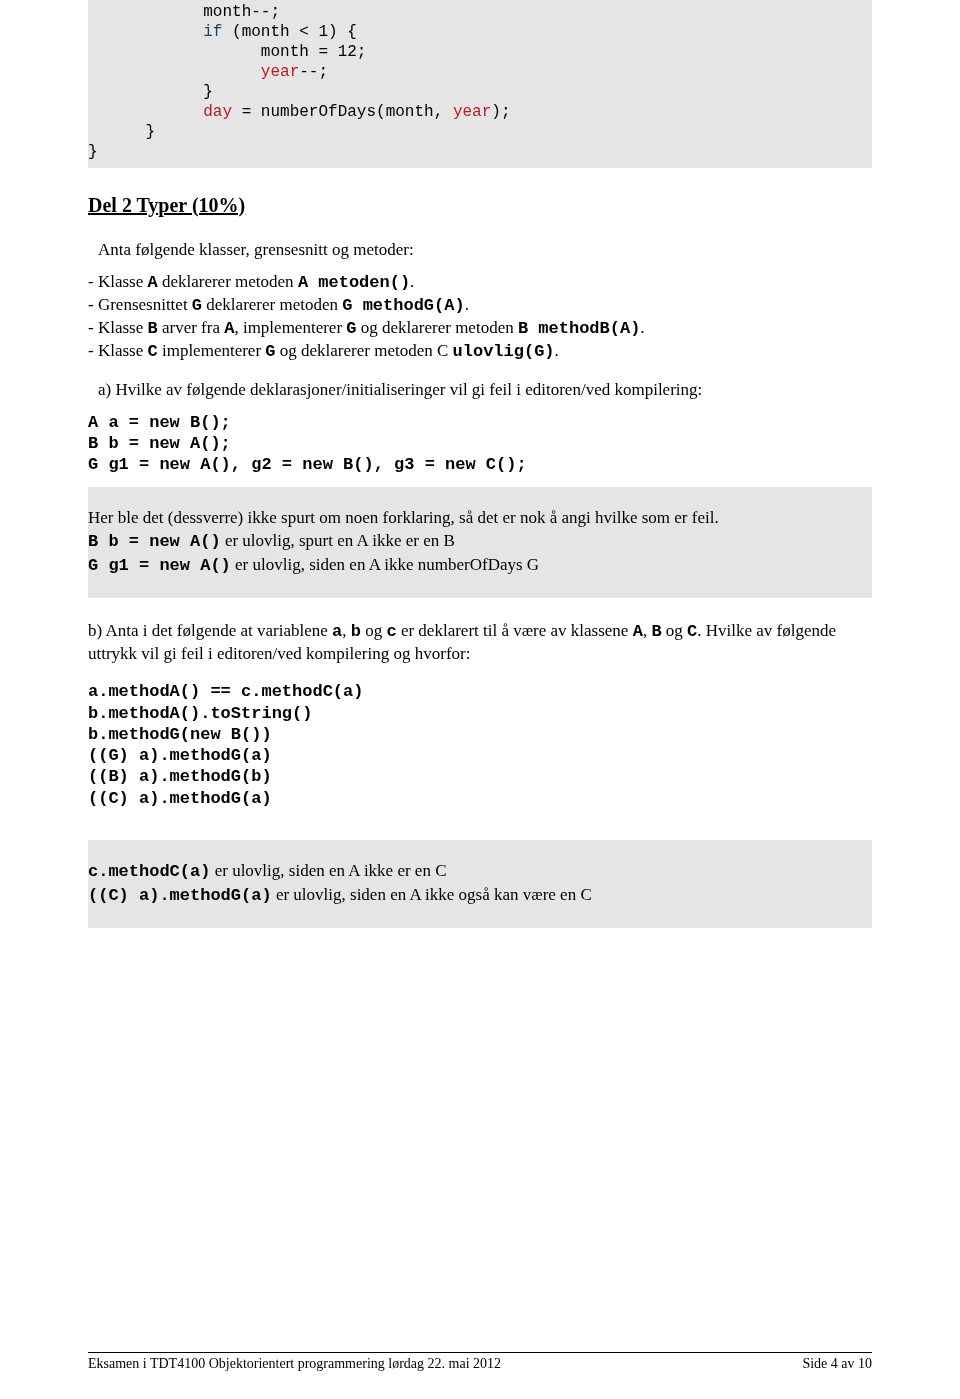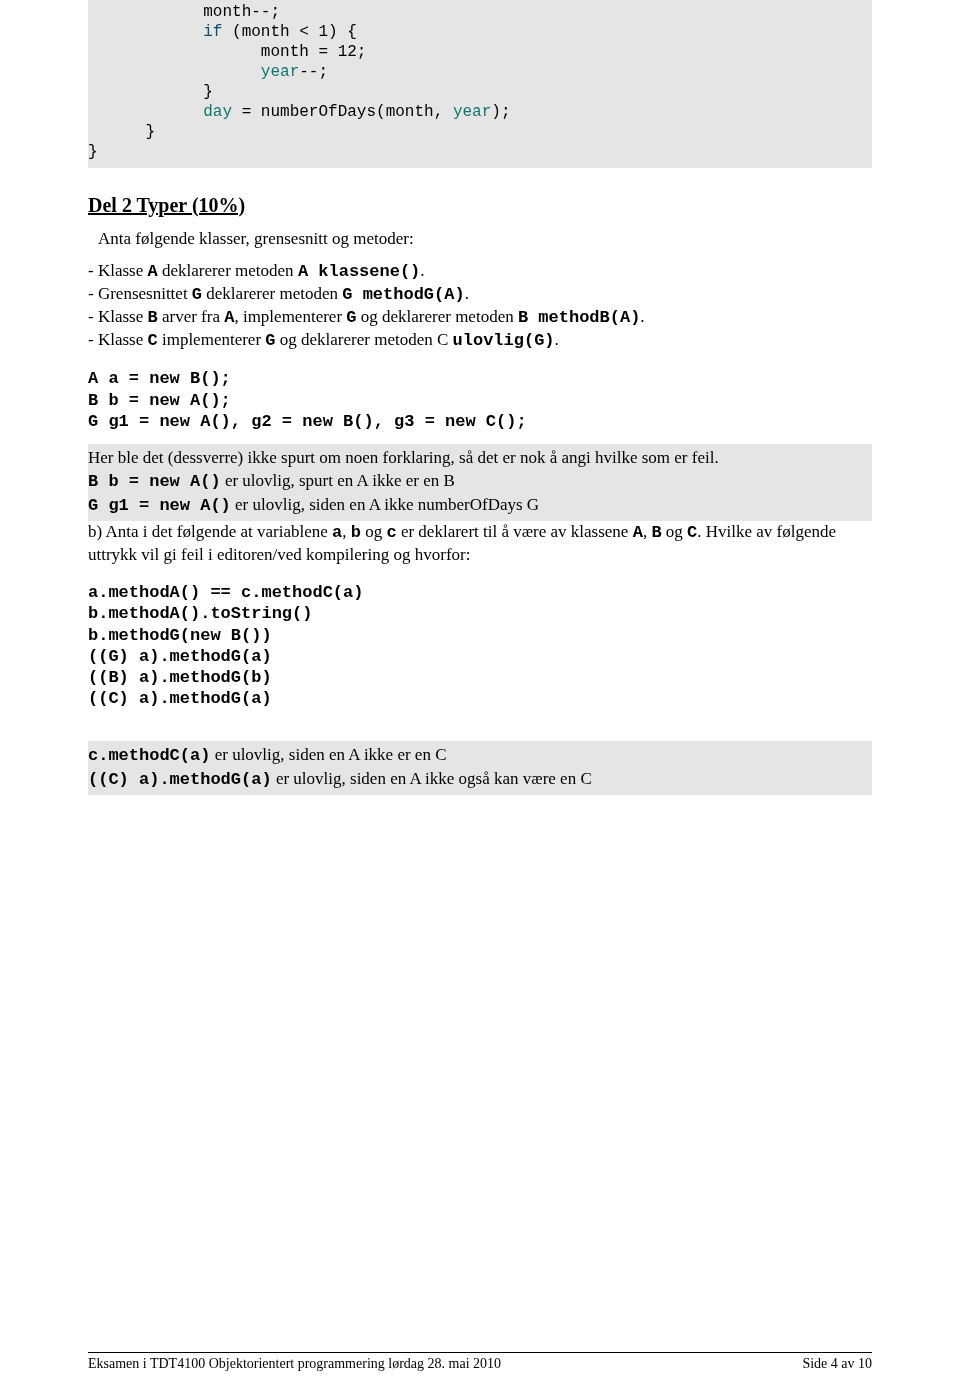--- a/index.html
+++ b/index.html
@@ -24,33 +24,34 @@
     font-size: 16px;
     white-space: pre;
     line-height: 1.25;
     padding: 2px 0 6px 0;
     margin-bottom: 24px;
   }
   .mono { font-family: "Courier New", Courier, monospace; }
   .bold { font-weight: bold; }
   .c-black { color: #000000; }
   .c-purple { color: #0c4a6e; }
-  .c-blue { color: #0f766e; }
+  .c-blue { color: #b91c1c; }
   .heading2 {
     font-weight: bold;
     text-decoration: underline;
     font-size: 20px;
-    margin-bottom: 10px;
+    margin-bottom: 21px;
   }
   p { margin: 0 0 16px 0; }
   .nm { margin: 10px; }
   .answerblock {
     background: #e5e5e5;
-    padding: 3px 0;
+    padding: 20px 0;
     margin-top: 6px;
+    margin-bottom: 22px;
     line-height: 1.35;
   }
   .code-inline {
     font-family: "Courier New", Courier, monospace;
     font-weight: bold;
   }
   .prelines {
     font-family: "Courier New", Courier, monospace;
     font-weight: bold;
     white-space: pre;
@@ -83,26 +84,27 @@
 <span class="c-black">            }</span>
 <span class="c-black">            </span><span class="c-blue">day</span><span class="c-black"> = numberOfDays(month, </span><span class="c-blue">year</span><span class="c-black">);</span>
 <span class="c-black">      }</span>
 <span class="c-black">}</span></div>
 
   <div class="heading2">Del 2 Typer (10%)</div>
 
   <p class="nm">Anta følgende klasser, grensesnitt og metoder:</p>
 
   <p>
-    <span>- Klasse </span><span class="mono bold">A</span><span> deklarerer metoden </span><span class="mono bold">A klassene()</span><span>.</span><br>
+    <span>- Klasse </span><span class="mono bold">A</span><span> deklarerer metoden </span><span class="mono bold">A metoden()</span><span>.</span><br>
     <span>- Grensesnittet </span><span class="mono bold">G</span><span> deklarerer metoden </span><span class="mono bold">G methodG(A)</span><span>.</span><br>
     <span>- Klasse </span><span class="mono bold">B</span><span> arver fra </span><span class="mono bold">A</span><span>, implementerer </span><span class="mono bold">G</span><span> og deklarerer metoden </span><span class="mono bold">B methodB(A)</span><span>.</span><br>
     <span>- Klasse </span><span class="mono bold">C</span><span> implementerer </span><span class="mono bold">G</span><span> og deklarerer metoden C </span><span class="mono bold">ulovlig(G)</span><span>.</span>
   </p>
 
+  <p class="nm">a) Hvilke av følgende deklarasjoner/initialiseringer vil gi feil i editoren/ved kompilering:</p>
   <div class="prelines">A a = new B();
 B b = new A();
 G g1 = new A(), g2 = new B(), g3 = new C();</div>
 
   <div class="answerblock">
     <span>Her ble det (dessverre) ikke spurt om noen forklaring, så det er nok å angi hvilke som er feil.</span><br>
     <span class="code-inline">B b = new A()</span><span>  er ulovlig, spurt en A ikke er en B</span><br>
     <span class="code-inline">G g1 = new A()</span><span> er ulovlig, siden en A ikke numberOfDays G</span>
   </div>
 
@@ -117,18 +119,18 @@
 ((B) a).methodG(b)
 ((C) a).methodG(a)</div>
 
   <div class="answerblock">
     <span class="code-inline">c.methodC(a)</span><span> er ulovlig, siden en A ikke er en C</span><br>
     <span class="code-inline">((C) a).methodG(a)</span><span> er ulovlig, siden en A ikke også kan være en C</span>
   </div>
 
   <div class="footer">
     <div class="footer-inner">
-      <span>Eksamen i TDT4100 Objektorientert programmering lørdag 28. mai 2010</span>
+      <span>Eksamen i TDT4100 Objektorientert programmering lørdag 22. mai 2012</span>
       <span>Side 4 av 10</span>
     </div>
   </div>
 
 </div>
 
 </body></html>

